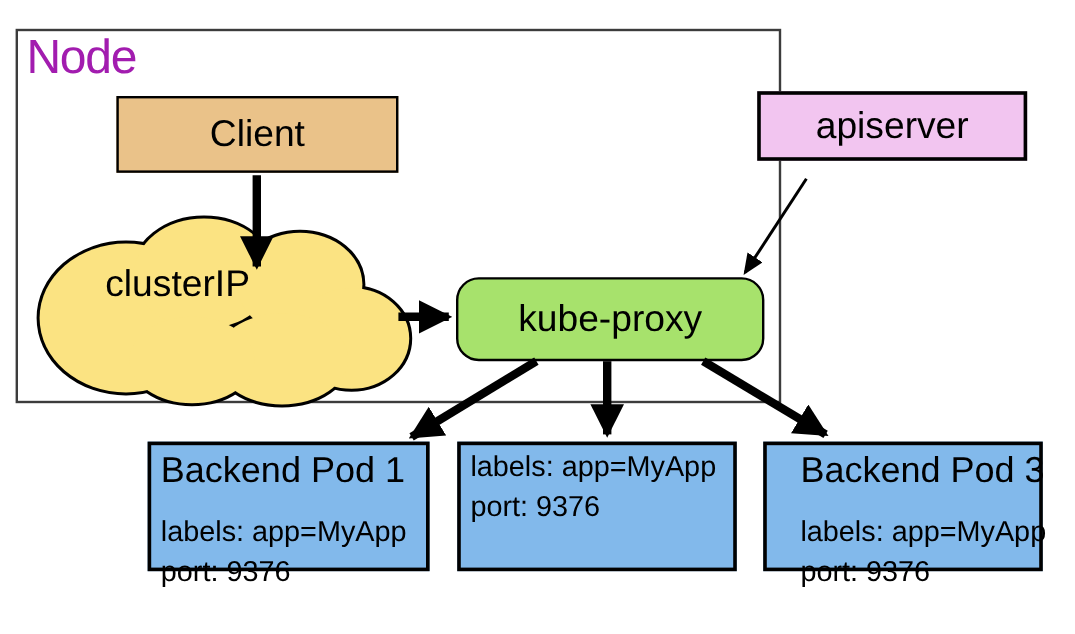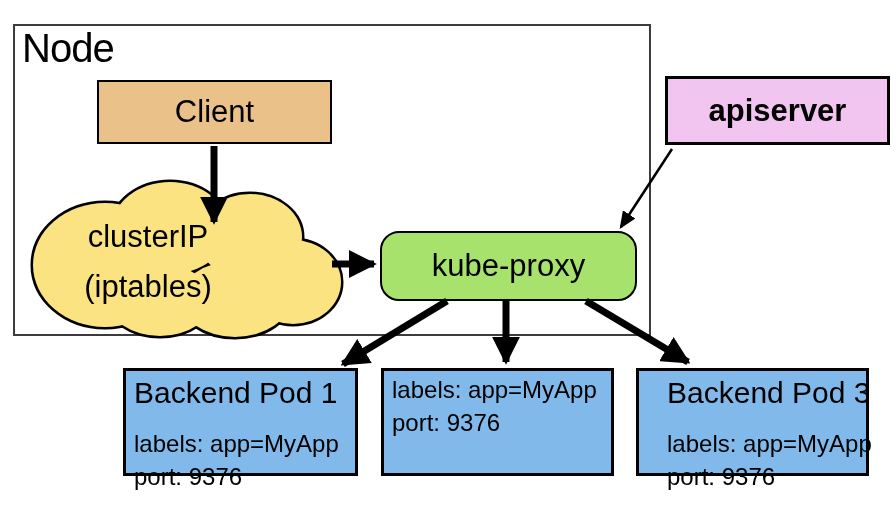--- a/index.html
+++ b/index.html
@@ -21,21 +21,21 @@
     left: 13px; top: 24px;
     width: 634px; height: 308px;
     border: 2px solid #3c3c3c;
     background: #ffffff;
   }
   .node-label {
     position: absolute;
     left: 22px; top: 26px;
     font-size: 40px;
     line-height: 44px;
-    color: #000000;
+    color: #a21caf;
     letter-spacing: -1px;
   }
   
   .box {
     position: absolute;
     border: 2px solid #000000;
     display: flex;
     align-items: center;
     justify-content: center;
     font-size: 31px;
@@ -48,25 +48,24 @@
     background: var(--color-client, #EAC289);
   }
   .box.kube {
     left: 380px; top: 231px;
     width: 257px; height: 70px;
     background: var(--color-kube_proxy, #A7E26C);
     border-width: 2px;
     border-radius: 19px;
   }
   .box.api {
-    left: 665px; top: 76px;
-    width: 225px; height: 69px;
+    left: 631px; top: 76px;
+    width: 225px; height: 58px;
     background: var(--color-apiserver, #F2C5F0);
     border-width: 3px;
-    font-weight: bold;
   }
   
   .cloud-text {
     position: absolute;
     left: 18px; top: 212px;
     width: 260px;
     text-align: center;
     font-size: 31px;
     line-height: 50px;
     color: #000000;
@@ -175,21 +174,20 @@
     <line class="arrow-thick" x1="214" y1="146" x2="214" y2="222" marker-end="url(#headThick)"></line>
     <line class="arrow-thick" x1="332" y1="264" x2="374" y2="264" marker-end="url(#headThick)"></line>
     <line class="arrow-thin" x1="672" y1="149" x2="621" y2="227" marker-end="url(#headThin)"></line>
     <line class="arrow-thick" x1="447" y1="301" x2="343" y2="364" marker-end="url(#headThick)"></line>
     <line class="arrow-thick" x1="506" y1="301" x2="506" y2="362" marker-end="url(#headThick)"></line>
     <line class="arrow-thick" x1="586" y1="301" x2="688" y2="362" marker-end="url(#headThick)"></line>
   </svg>
 
   <div class="cloud-text">
     <span>clusterIP</span>
-    <span>(iptables)</span>
   </div>
 
   <div class="pod pod-1">
     <div class="pod-title">Backend Pod 1</div>
     <div class="pod-line">labels: app=MyApp</div>
     <div class="pod-line">port: 9376</div>
   </div>
 
   <div class="pod pod-2">
     <div class="pod-line">labels: app=MyApp</div>

